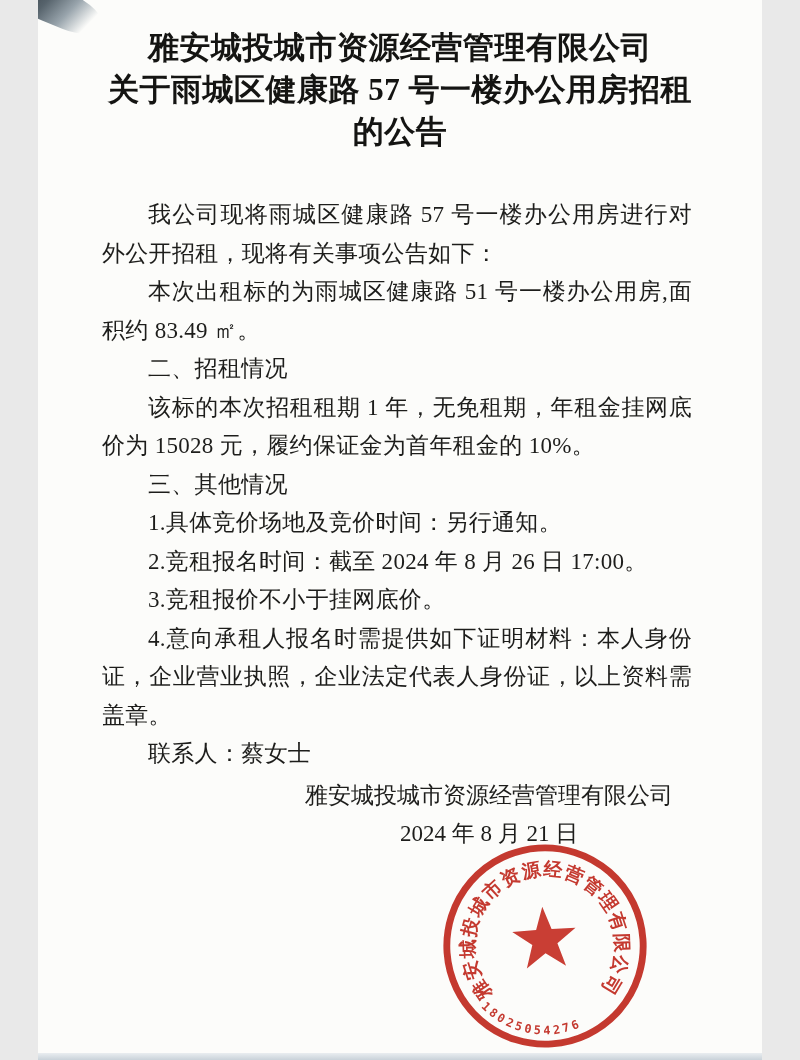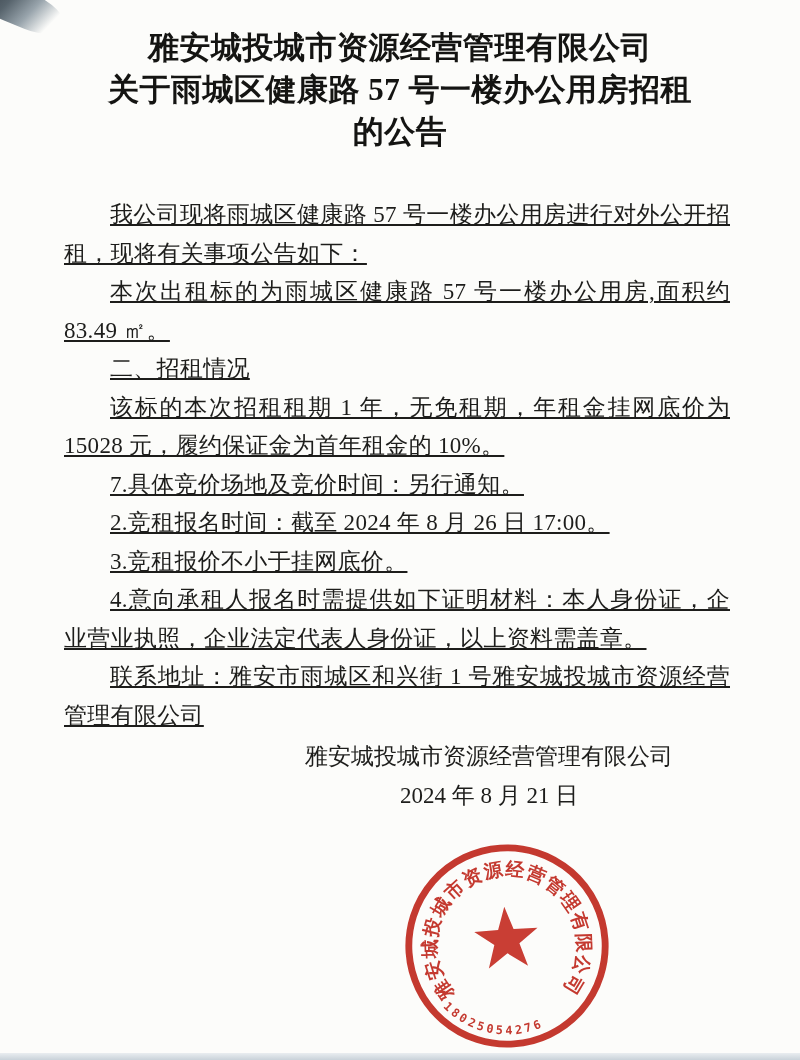--- a/index.html
+++ b/index.html
@@ -1,21 +1,21 @@
 <!DOCTYPE html>
 <html><head>
 <meta charset="utf-8">
 <style>
   * { margin: 0; padding: 0; box-sizing: border-box; }
   html, body { background: #e9e9e9; }
   body { font-family: "Liberation Serif", "DejaVu Serif", serif; }
 
   .page {
     position: relative;
-    width: 800px;
+    width: 724px;
     height: 1060px;
     margin: 0 auto;
     background: #fcfcfa;
     overflow: hidden;
     color: #1d1d1b;
   }
 
   
   .corner-artifact {
     position: absolute;
@@ -48,21 +48,21 @@
   }
 
   .content {
     margin-top: 43px;
     padding: 0 70px 0 64px;
     font-size: 23px;
     line-height: 38.5px;
     text-align: justify;
     letter-spacing: 0.3px;
   }
-  .content p { text-indent: 2em; text-decoration: underline; }
+  .content p { text-indent: 2em; }
 
   .signature {
     margin-top: 3px;
     padding: 0 70px 0 64px;
     font-size: 23px;
     line-height: 38.5px;
     text-align: center;
     transform: translateX(92px);
   }
 
@@ -102,28 +102,29 @@
   <div class="corner-artifact"></div>
 
   <div class="title">
     <div>雅安城投城市资源经营管理有限公司</div>
     <div>关于雨城区健康路 57 号一楼办公用房招租</div>
     <div>的公告</div>
   </div>
 
   <div class="content">
     <p>我公司现将雨城区健康路 57 号一楼办公用房进行对外公开招租，现将有关事项公告如下：</p>
-    <p>本次出租标的为雨城区健康路 57 号一楼办公用房,面积约 83.49 ㎡。</p>
+    <p>本次出租标的为雨城区健康路 51 号一楼办公用房,面积约 83.49 ㎡。</p>
     <p>二、招租情况</p>
     <p>该标的本次招租租期 1 年，无免租期，年租金挂网底价为 15028 元，履约保证金为首年租金的 10%。</p>
-    <p>7.具体竞价场地及竞价时间：另行通知。</p>
+    <p>三、其他情况</p>
+    <p>1.具体竞价场地及竞价时间：另行通知。</p>
     <p>2.竞租报名时间：截至 2024 年 8 月 26 日 17:00。</p>
     <p>3.竞租报价不小于挂网底价。</p>
     <p>4.意向承租人报名时需提供如下证明材料：本人身份证，企业营业执照，企业法定代表人身份证，以上资料需盖章。</p>
-    <p>联系地址：雅安市雨城区和兴街 1 号雅安城投城市资源经营管理有限公司</p>
+    <p>联系人：蔡女士</p>
   </div>
 
   <div class="signature">
     <div>雅安城投城市资源经营管理有限公司</div>
     <div>2024 年 8 月 21 日</div>
   </div>
 
   <svg class="seal" viewBox="0 0 220 220" aria-hidden="true">
     <defs>
       <path id="seal-arc-top" d="M 54.8 156.3 A 72 72 0 1 1 165.2 156.3" fill="none"></path>

